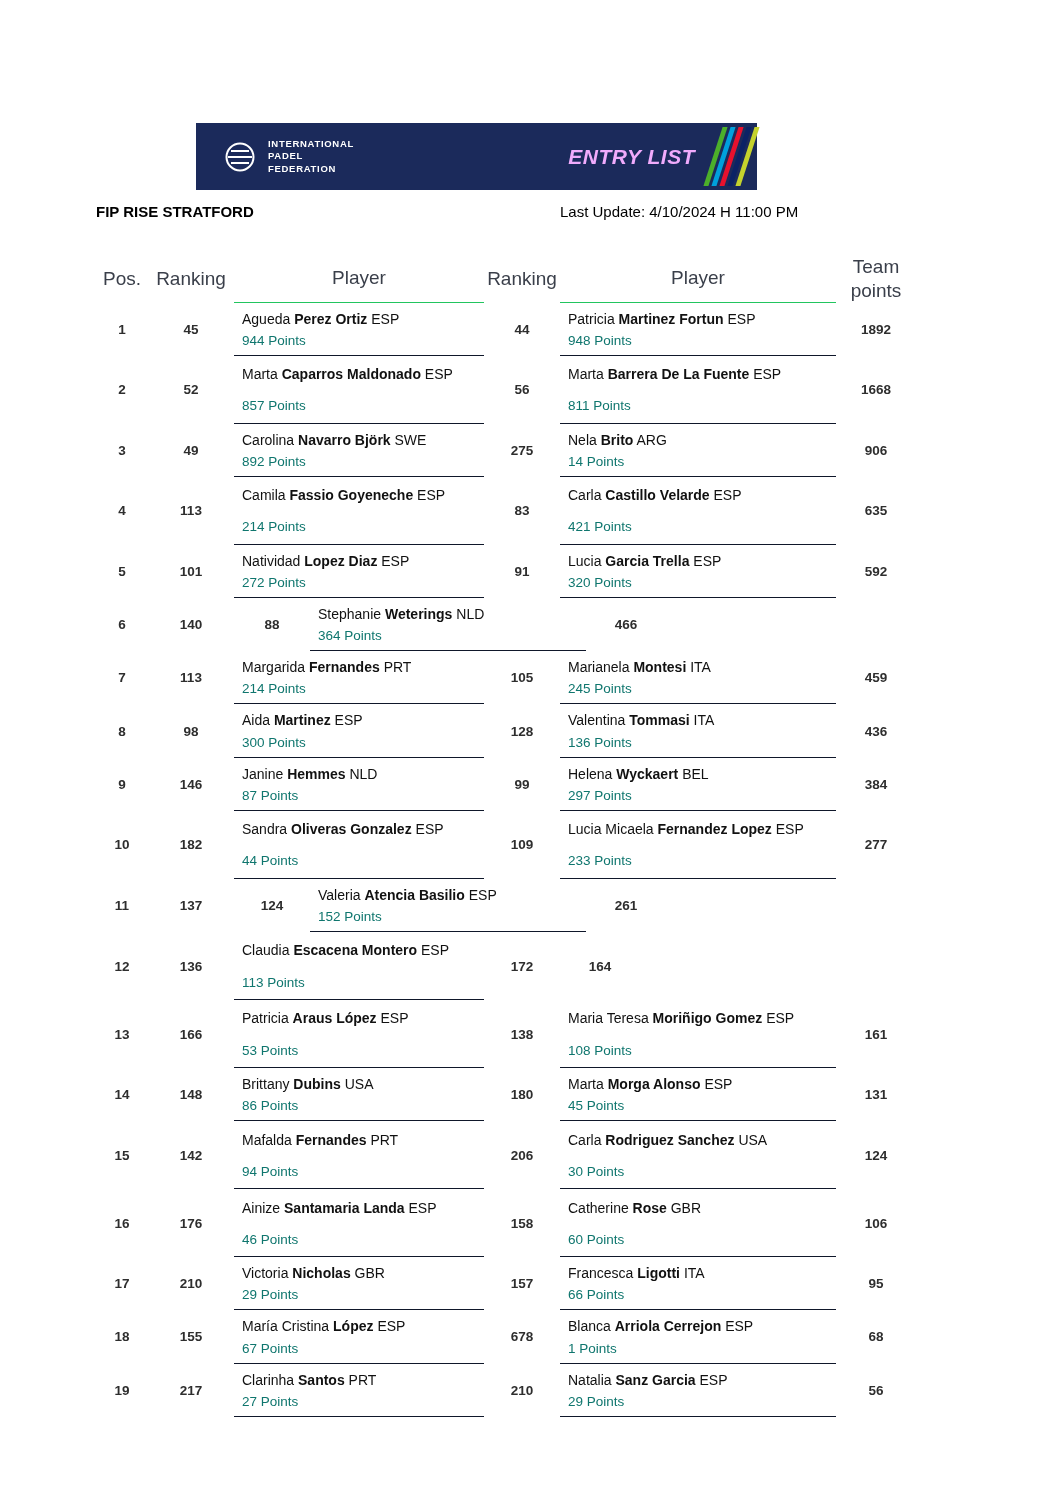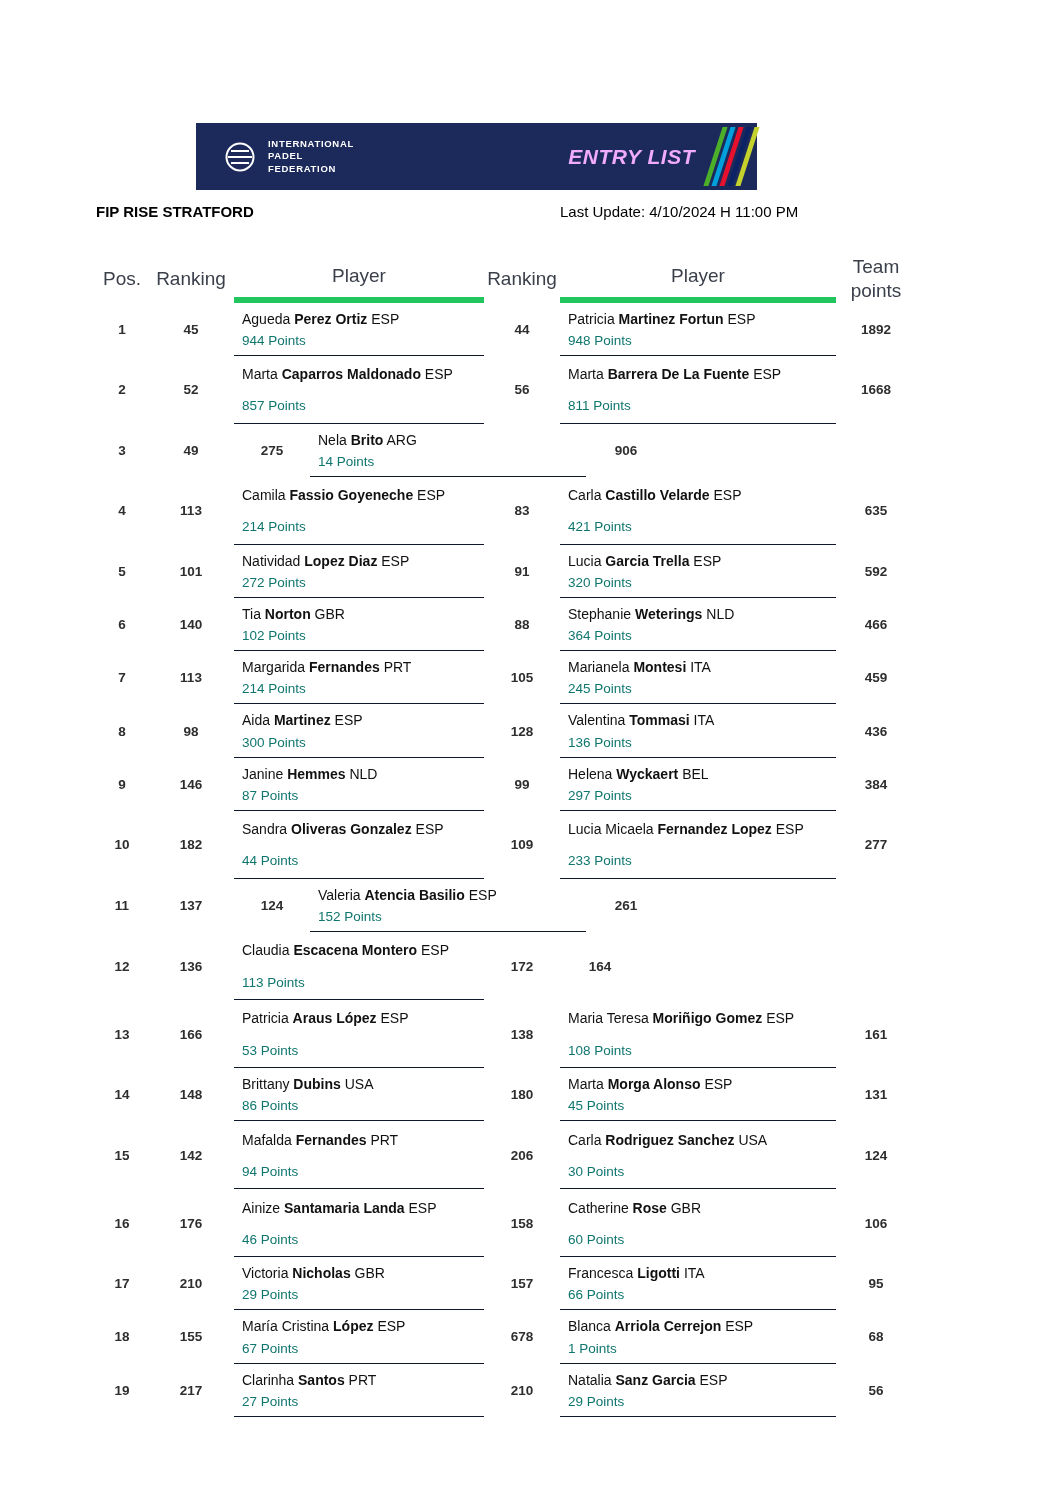--- a/index.html
+++ b/index.html
@@ -45,21 +45,21 @@
   .col-player1 { width: 250px; }
   .col-rank2   { width: 76px; }
   .col-player2 { width: 276px; }
   .col-team    { width: 80px; }
 
   .th {
     display: flex; align-items: center; justify-content: center;
     min-height: 40px; font-weight: normal; font-size: 19px;
     color: #3a3f4a; text-align: center; line-height: 1.25;
   }
-  .th-underline { border-bottom: 6px solid #22c55e; }
+  .th-underline { border-bottom: 1px solid #22c55e; }
 
   .row { min-height: 52px; }
   .row.tall { min-height: 68px; }
 
   .num {
     display: flex; align-items: center; justify-content: center;
     font-weight: bold; font-size: 13.5px; color: #2e2e2e;
   }
   .player {
     display: flex; flex-direction: column; justify-content: center;
@@ -138,20 +138,24 @@
     <div class="cell num col-rank2">56</div>
     <div class="cell player col-player2">
       <div class="pname"><span>Marta</span> <span class="surname">Barrera De La Fuente</span> <span class="country">ESP</span></div>
       <div class="ppoints">811 Points</div>
     </div>
     <div class="cell num col-team">1668</div>
   </div>
       <div class="row">
     <div class="cell num col-pos">3</div>
     <div class="cell num col-rank1">49</div>
+    <div class="cell player col-player1">
+      <div class="pname"><span>Carolina</span> <span class="surname">Navarro Björk</span> <span class="country">SWE</span></div>
+      <div class="ppoints">892 Points</div>
+    </div>
     <div class="cell num col-rank2">275</div>
     <div class="cell player col-player2">
       <div class="pname"><span>Nela</span> <span class="surname">Brito</span> <span class="country">ARG</span></div>
       <div class="ppoints">14 Points</div>
     </div>
     <div class="cell num col-team">906</div>
   </div>
       <div class="row tall">
     <div class="cell num col-pos">4</div>
     <div class="cell num col-rank1">113</div>
@@ -176,24 +180,20 @@
     <div class="cell num col-rank2">91</div>
     <div class="cell player col-player2">
       <div class="pname"><span>Lucia</span> <span class="surname">Garcia Trella</span> <span class="country">ESP</span></div>
       <div class="ppoints">320 Points</div>
     </div>
     <div class="cell num col-team">592</div>
   </div>
       <div class="row">
     <div class="cell num col-pos">6</div>
     <div class="cell num col-rank1">140</div>
-    <div class="cell player col-player1">
-      <div class="pname"><span>Tia</span> <span class="surname">Norton</span> <span class="country">GBR</span></div>
-      <div class="ppoints">102 Points</div>
-    </div>
     <div class="cell num col-rank2">88</div>
     <div class="cell player col-player2">
       <div class="pname"><span>Stephanie</span> <span class="surname">Weterings</span> <span class="country">NLD</span></div>
       <div class="ppoints">364 Points</div>
     </div>
     <div class="cell num col-team">466</div>
   </div>
       <div class="row">
     <div class="cell num col-pos">7</div>
     <div class="cell num col-rank1">113</div>

